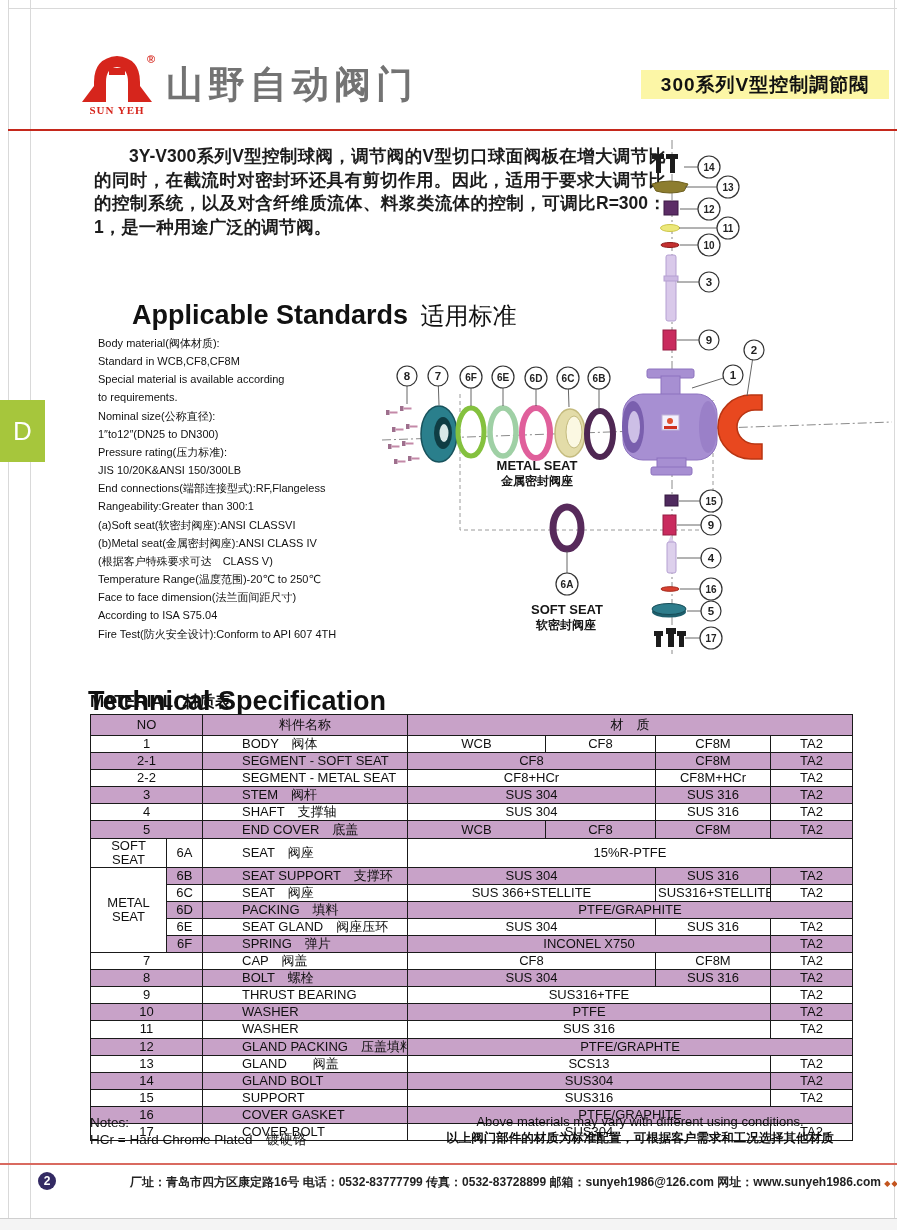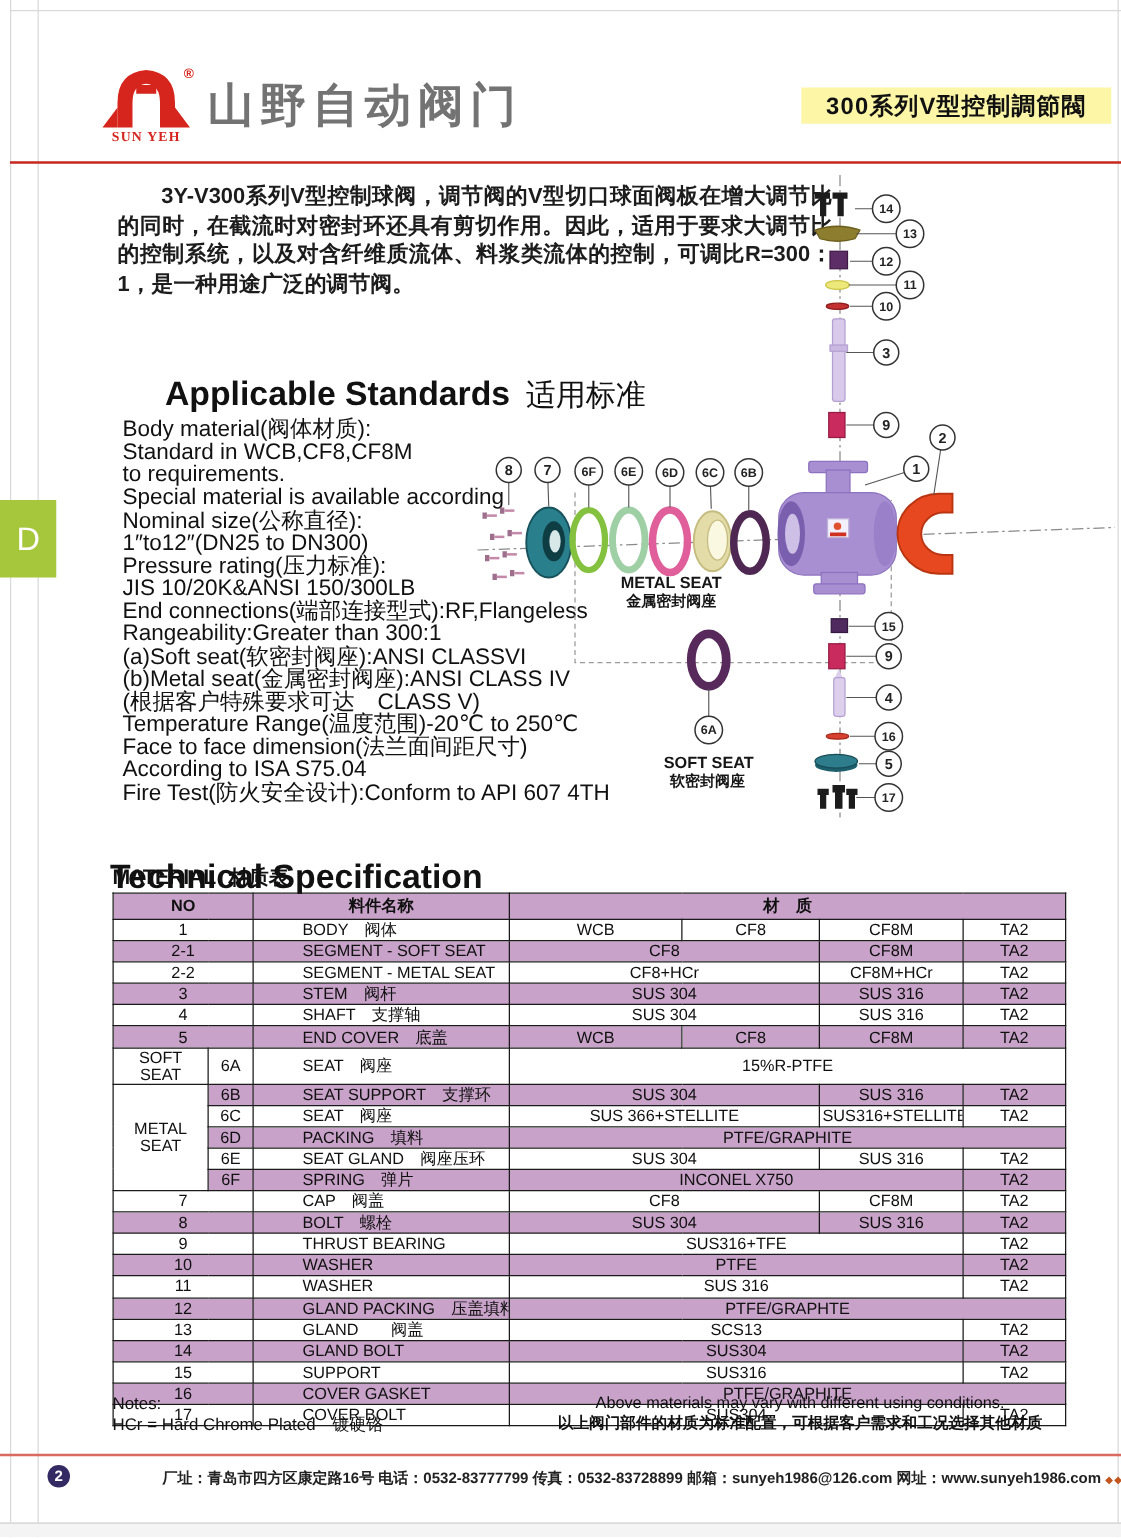--- a/index.html
+++ b/index.html
@@ -19,31 +19,31 @@
           font-family:"Liberation Serif",serif;font-size:11px;font-weight:bold;letter-spacing:1px;}
   .series-title{position:absolute;left:641px;top:70px;width:248px;height:29px;background:#fcf6a6;
           display:flex;align-items:center;justify-content:center;font-size:19px;font-weight:bold;letter-spacing:1px;white-space:nowrap;}
   
   .intro{position:absolute;left:94px;top:145px;width:572px;font-size:17.5px;line-height:23.5px;
          font-weight:bold;color:#1c1c1c;text-align:justify;text-indent:2em;}
   
   .h-std{position:absolute;left:88px;top:300px;white-space:nowrap;margin-left:44px;}
   .h-std .en{font-size:27px;font-weight:bold;}
   .h-std .cn{font-size:24px;font-weight:normal;margin-left:8px;}
-  .std-list{position:absolute;left:98px;top:334px;font-size:18px;line-height:18.15px;white-space:nowrap;}
+  .std-list{position:absolute;left:98px;top:334px;font-size:11px;line-height:18.15px;white-space:nowrap;}
   .h-tech{position:absolute;left:88px;top:658px;font-size:27px;font-weight:bold;white-space:nowrap;margin-top:28px;}
   .h-mat{position:absolute;left:90px;top:692px;white-space:nowrap;}
   .h-mat .en{font-size:17px;font-weight:bold;letter-spacing:-0.5px;}
   .h-mat .cn{font-size:16px;font-weight:bold;margin-left:6px;}
   
   table.mat{position:absolute;left:90px;top:714px;width:762px;border-collapse:collapse;table-layout:fixed;
             font-size:13px;color:#101010;}
   table.mat td,table.mat th{border:1px solid #1a1a1a;padding:0 2px;text-align:center;height:16.1px;
             line-height:14px;overflow:hidden;white-space:nowrap;font-weight:normal;}
-  table.mat th{height:20px;font-weight:bold;}
+  table.mat th{height:20px;font-weight:normal;}
   table.mat .shade{background:#c8a2c8;}
   table.mat td.name{text-align:left;padding-left:39px;}
   table.mat td.grp{background:#ffffff;white-space:normal;line-height:14px;}
   
   .notes-l{position:absolute;left:90px;top:1114px;font-size:13.5px;line-height:17px;}
   .notes-r{position:absolute;left:420px;top:1114px;width:440px;text-align:center;font-size:13px;line-height:16px;}
   .notes-r .cn{font-size:12.5px;font-weight:bold;}
   
   .page-num{position:absolute;left:38px;top:1172px;width:18px;height:18px;border-radius:50%;
             background:#332a63;color:#fff;font-size:12px;font-weight:bold;display:flex;align-items:center;justify-content:center;}
@@ -84,22 +84,22 @@
 
   <div class="intro">3Y-V300系列V型控制球阀，调节阀的V型切口球面阀板在增大调节比的同时，在截流时对密封环还具有剪切作用。因此，适用于要求大调节比的控制系统，以及对含纤维质流体、料浆类流体的控制，可调比R=300：1，是一种用途广泛的调节阀。</div>
 
   <div class="h-std">
     <span class="en">Applicable Standards</span>
     <span class="cn">适用标准</span>
   </div>
   <div class="std-list" id="std-list">
       <div>Body material(阀体材质):</div>
       <div>Standard in WCB,CF8,CF8M</div>
+      <div>Special material is available according</div>
       <div>to requirements.</div>
-      <div>Special material is available according</div>
       <div>Nominal size(公称直径):</div>
       <div>1″to12″(DN25 to DN300)</div>
       <div>Pressure rating(压力标准):</div>
       <div>JIS 10/20K&amp;ANSI 150/300LB</div>
       <div>End connections(端部连接型式):RF,Flangeless</div>
       <div>Rangeability:Greater than 300:1</div>
       <div>(a)Soft seat(软密封阀座):ANSI CLASSVI</div>
       <div>(b)Metal seat(金属密封阀座):ANSI CLASS IV</div>
       <div>(根据客户特殊要求可达　CLASS  V)</div>
       <div>Temperature Range(温度范围)-20℃ to 250℃</div>

